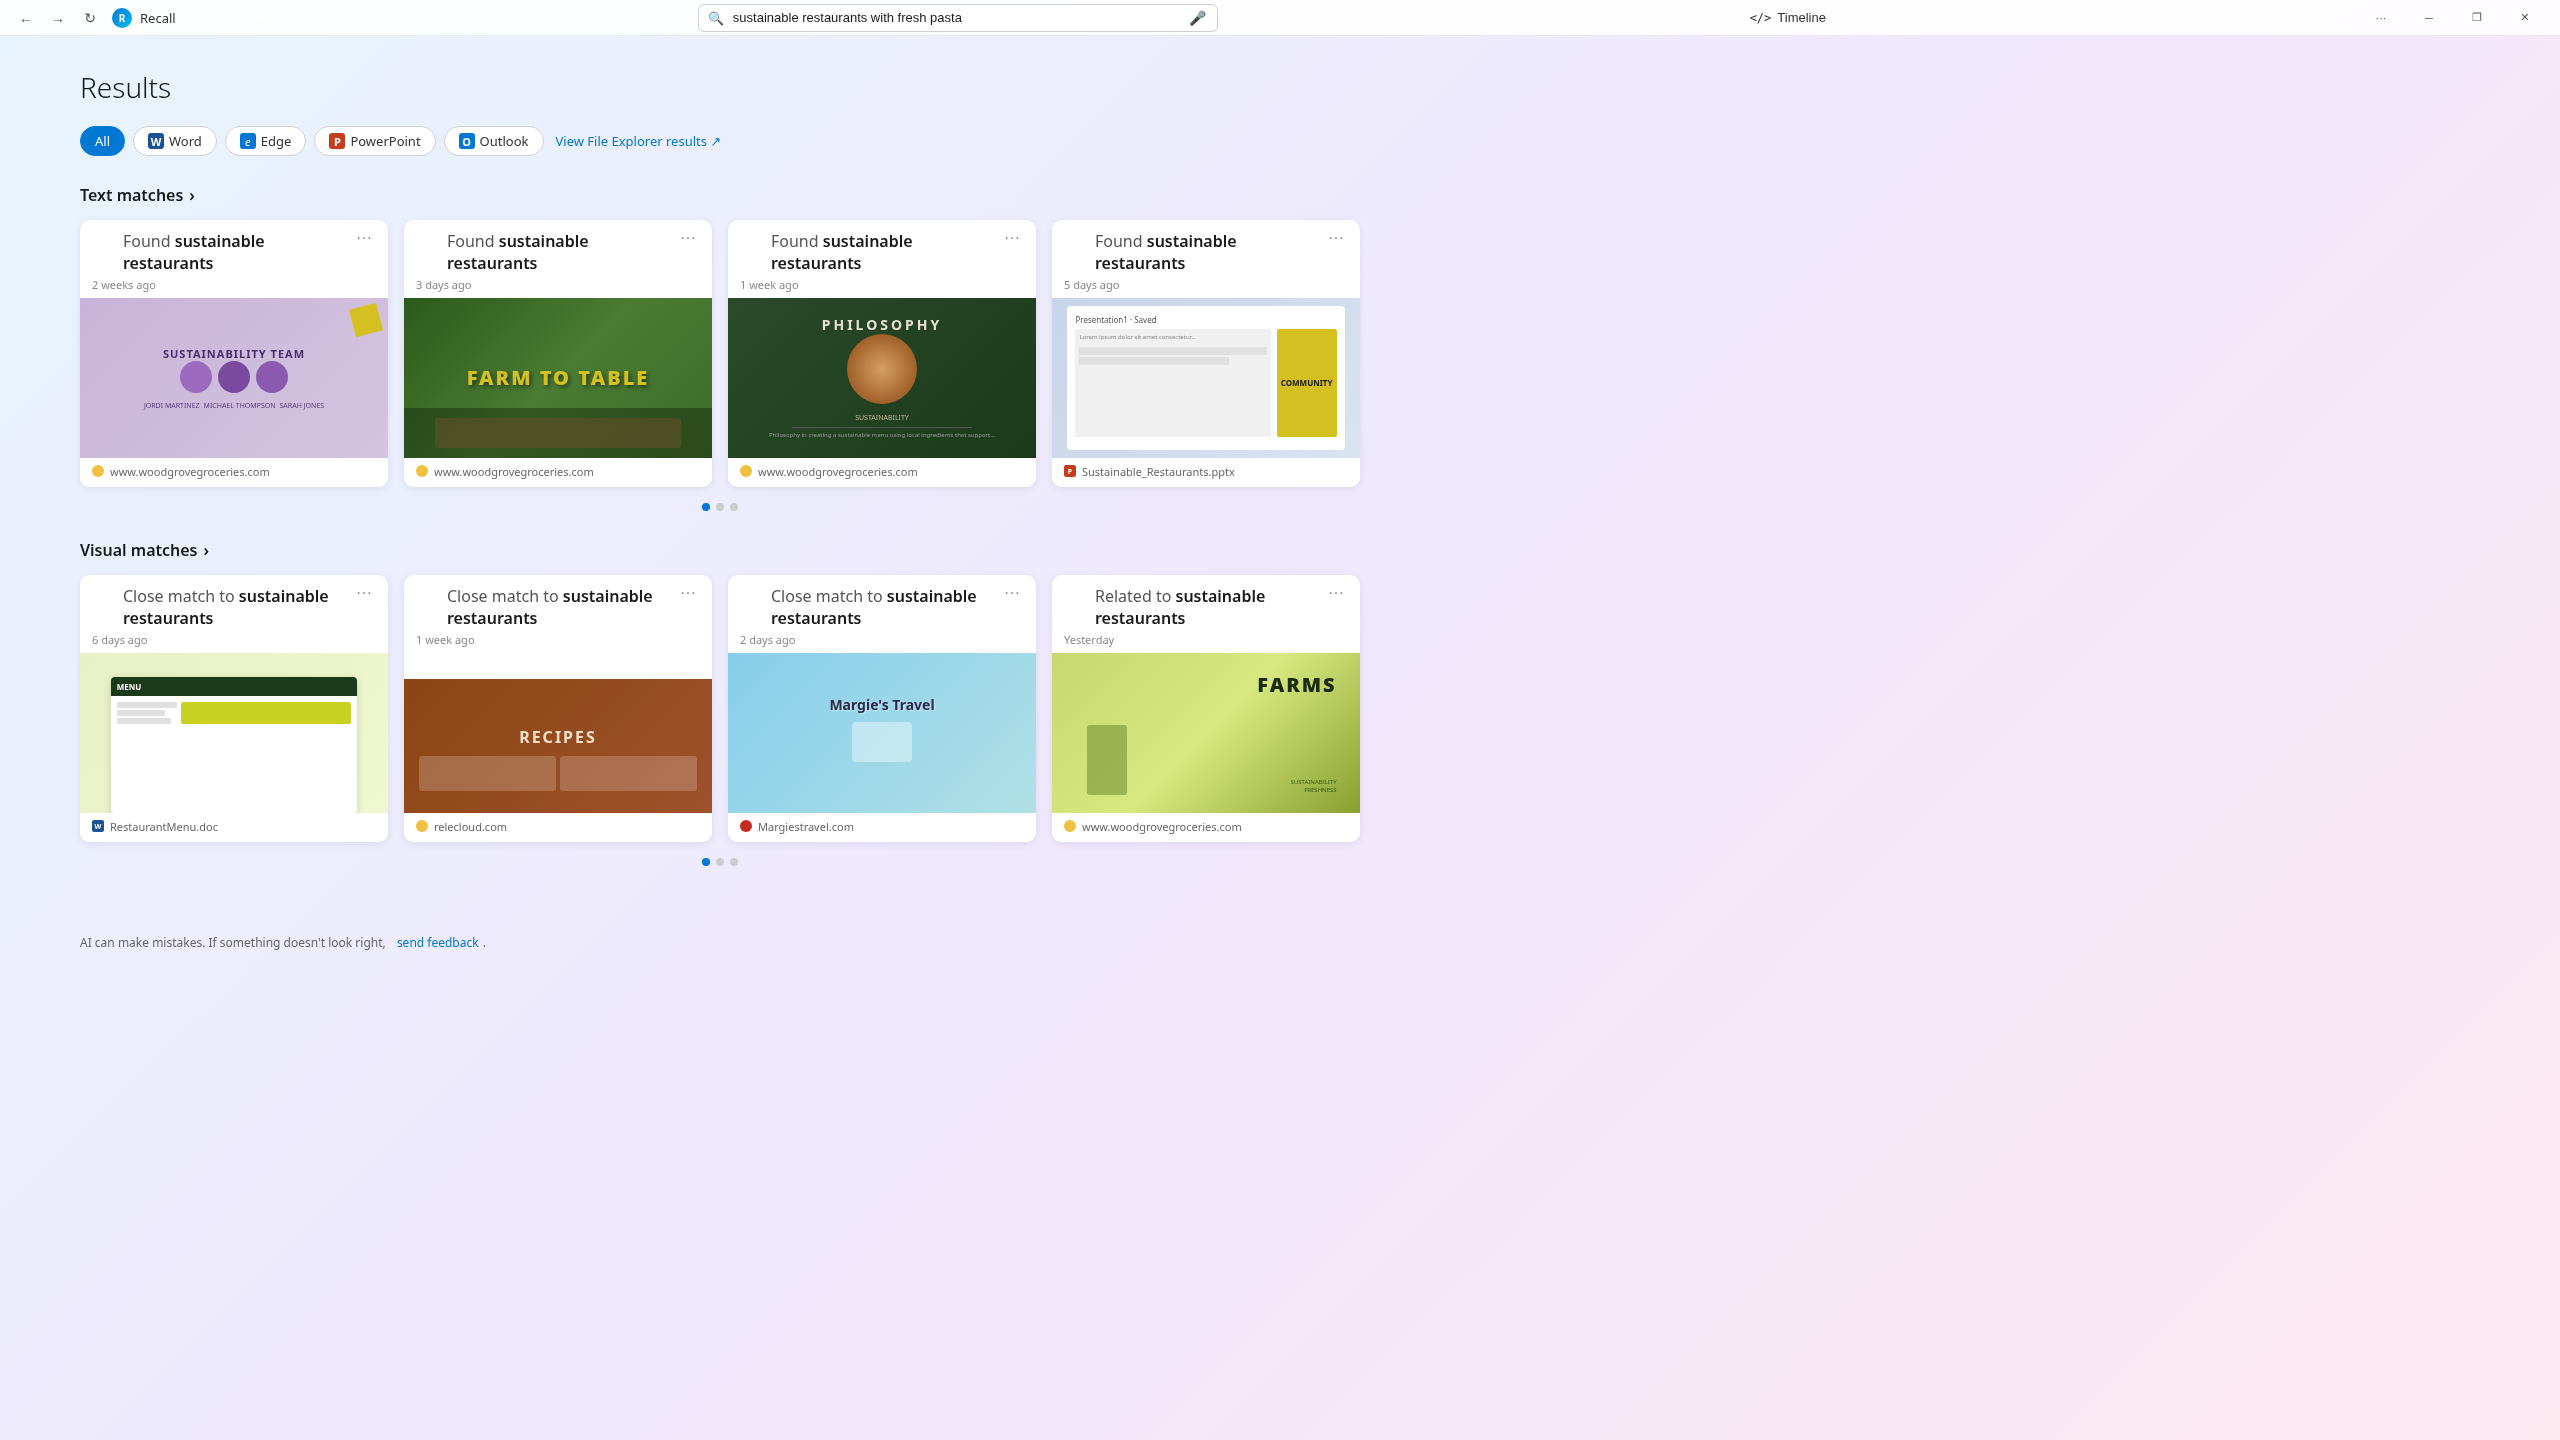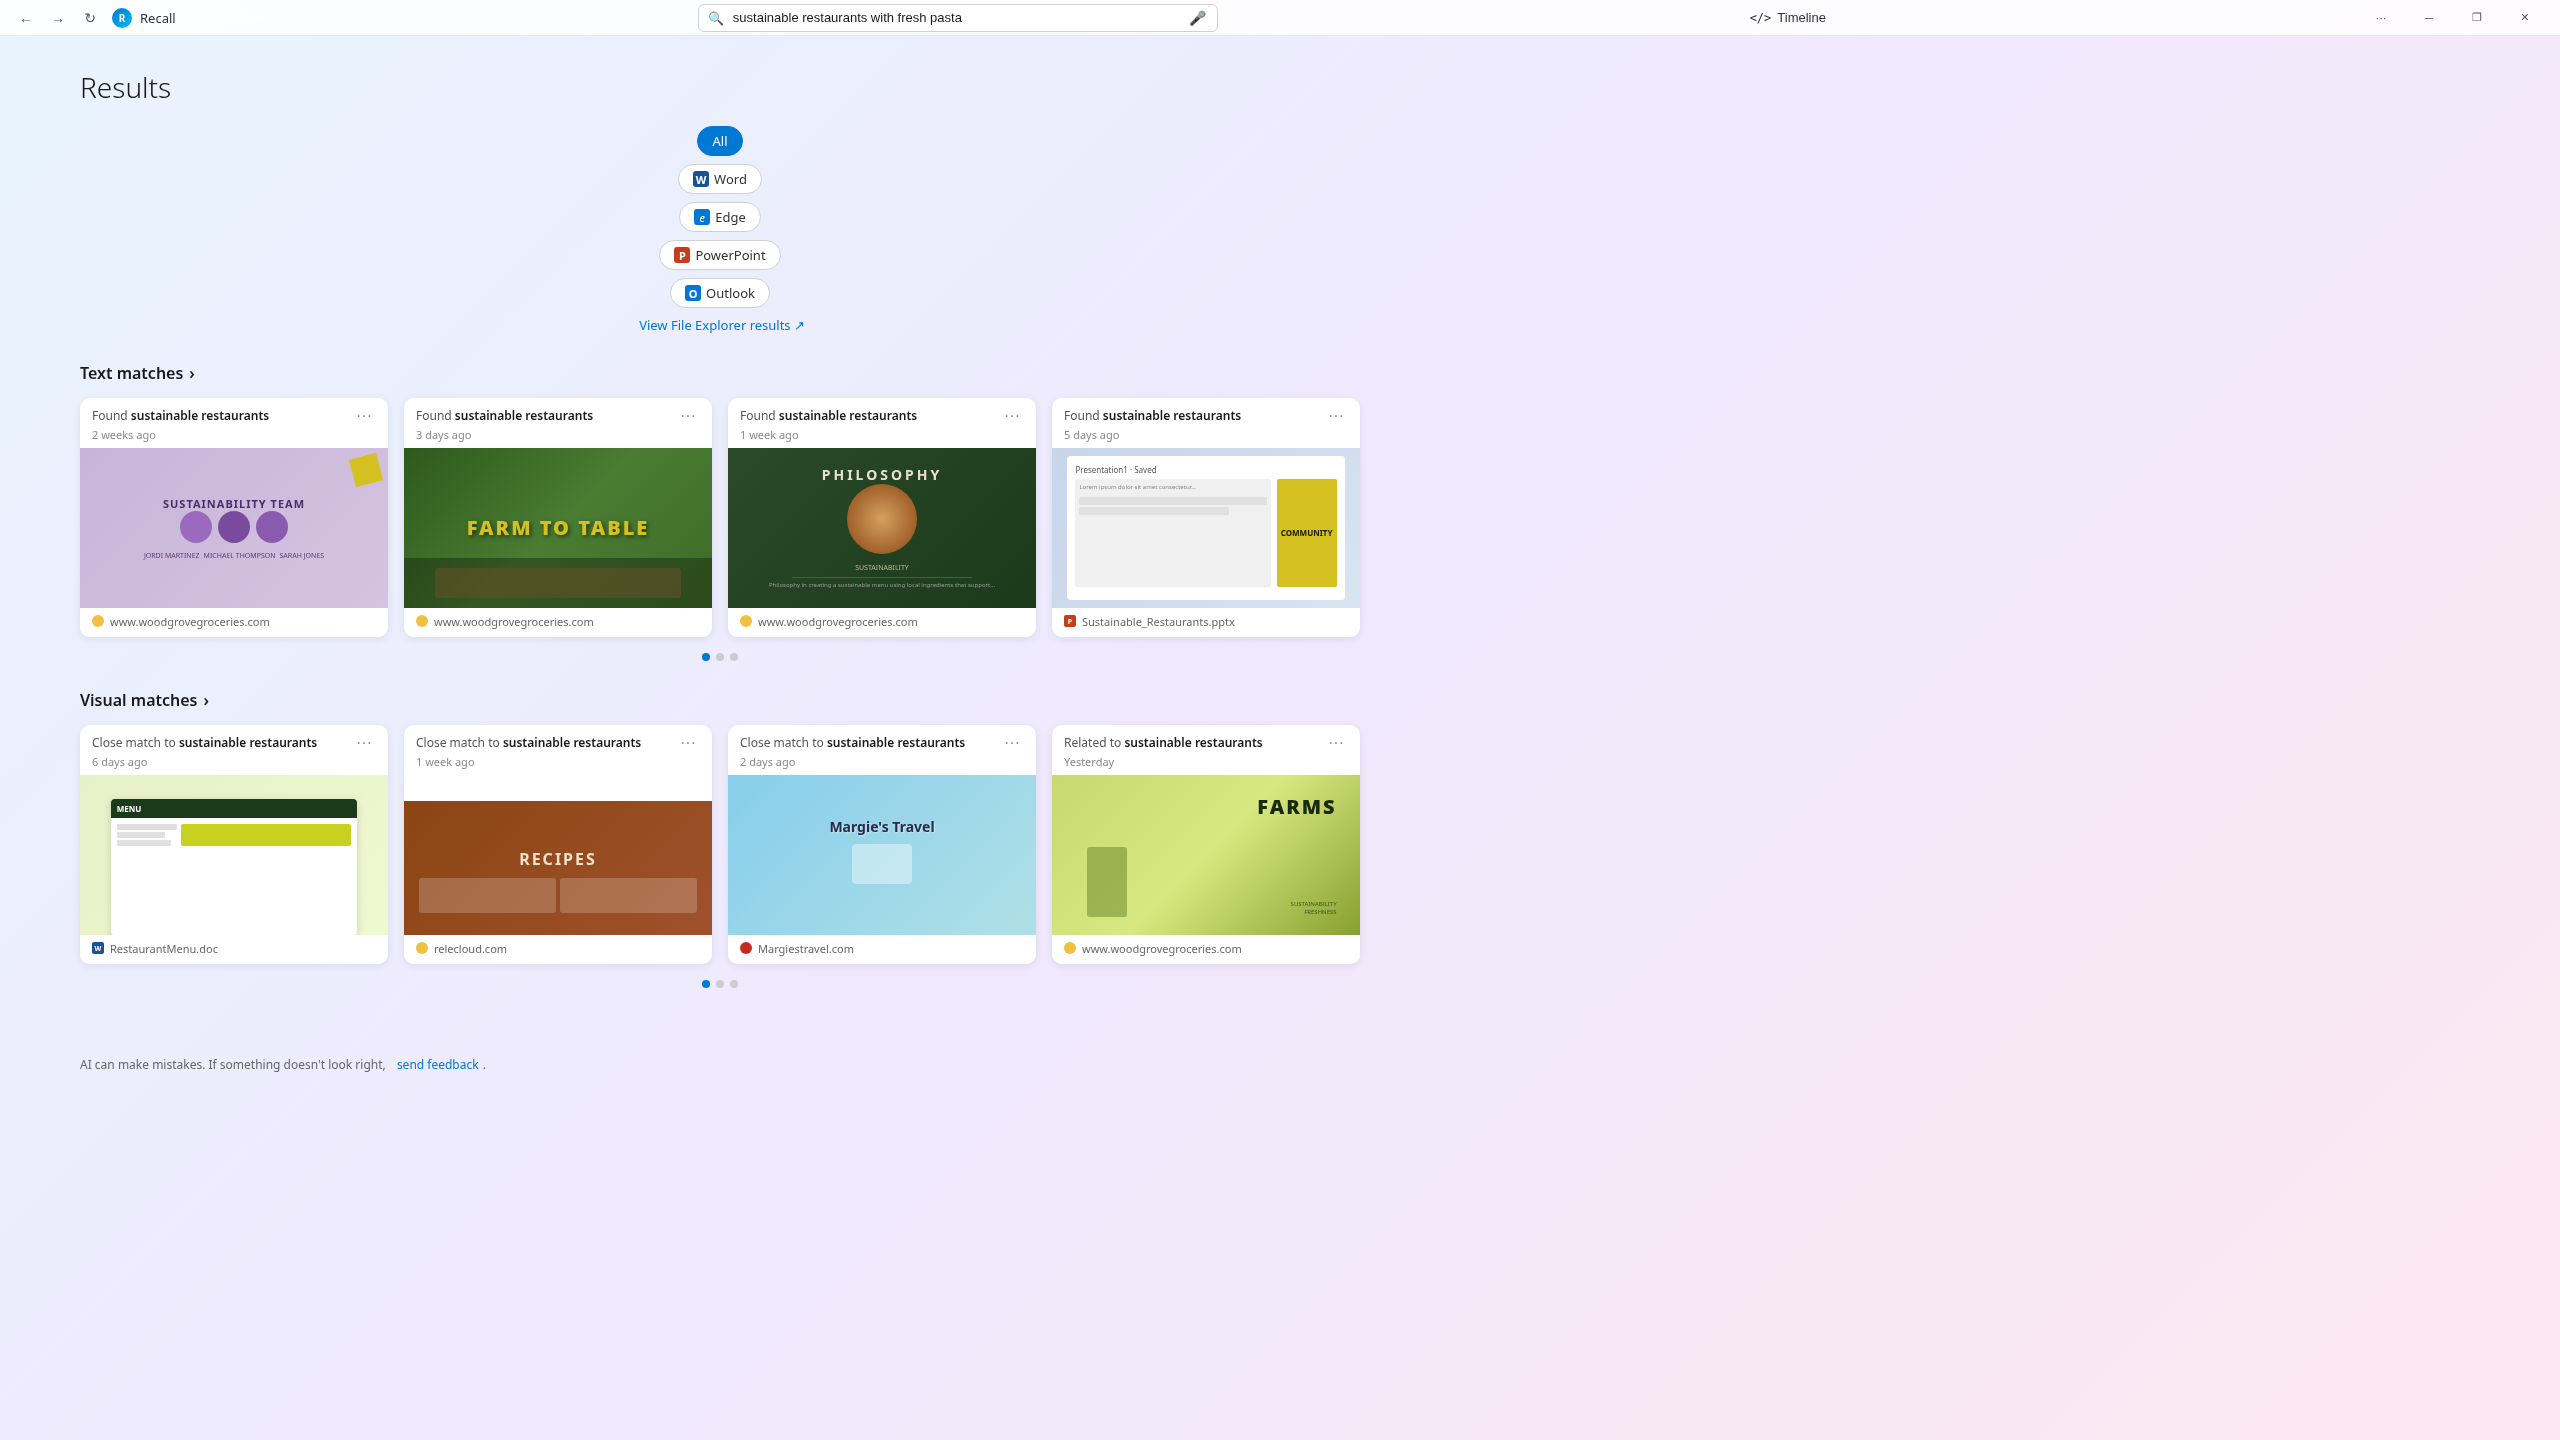--- a/index.html
+++ b/index.html
@@ -131,21 +131,20 @@
       margin-bottom: 20px;
       color: #1a1a1a;
     }
 
     
     .filter-row {
       display: flex;
       align-items: center;
       gap: 8px;
       margin-bottom: 28px;
-      flex-direction: column;
     }
     .pill {
       display: flex;
       align-items: center;
       gap: 5px;
       padding: 5px 14px;
       border-radius: 20px;
       border: 1px solid #d0d0d0;
       background: white;
       cursor: pointer;
@@ -205,23 +204,24 @@
       cursor: pointer;
       transition: box-shadow 0.2s;
     }
     .card-header {
       display: flex;
       justify-content: space-between;
       align-items: flex-start;
       padding: 10px 12px 6px;
     }
     .card-title {
-      font-size: 12px;
+      font-size: 16px;
       color: #555;
       line-height: 1.4;
+      margin-left: 31px;
     }
     .card-title strong { color: #1a1a1a; font-weight: 600; }
     .card-date { font-size: 11px; color: #888; margin-top: 2px; }
     .card-more {
       background: none;
       border: none;
       cursor: pointer;
       color: #888;
       font-size: 16px;
       padding: 0 4px;

